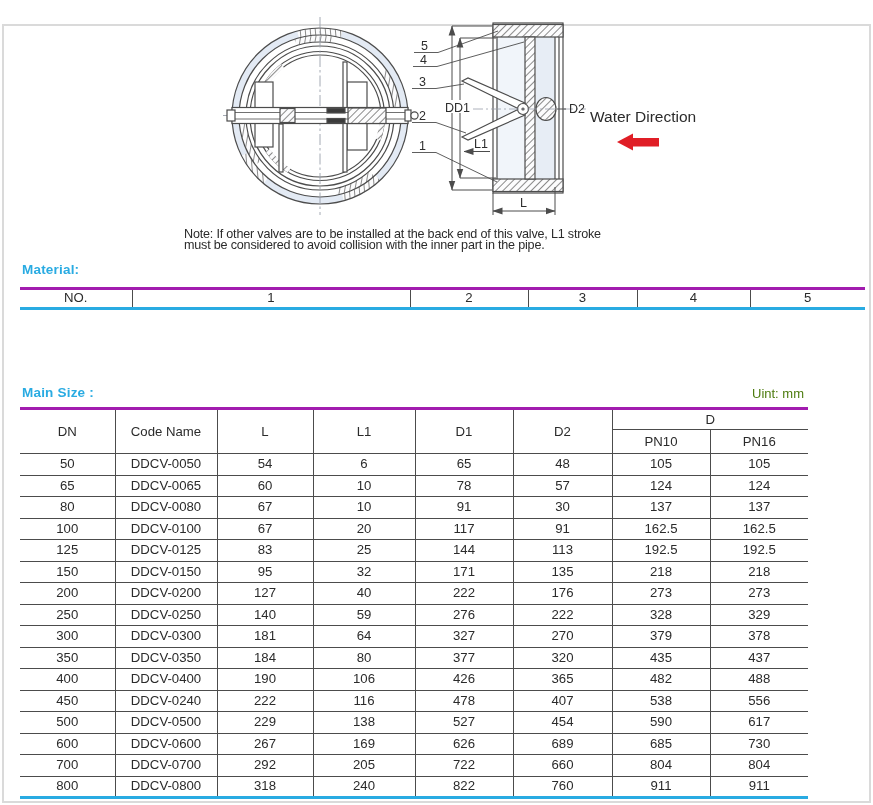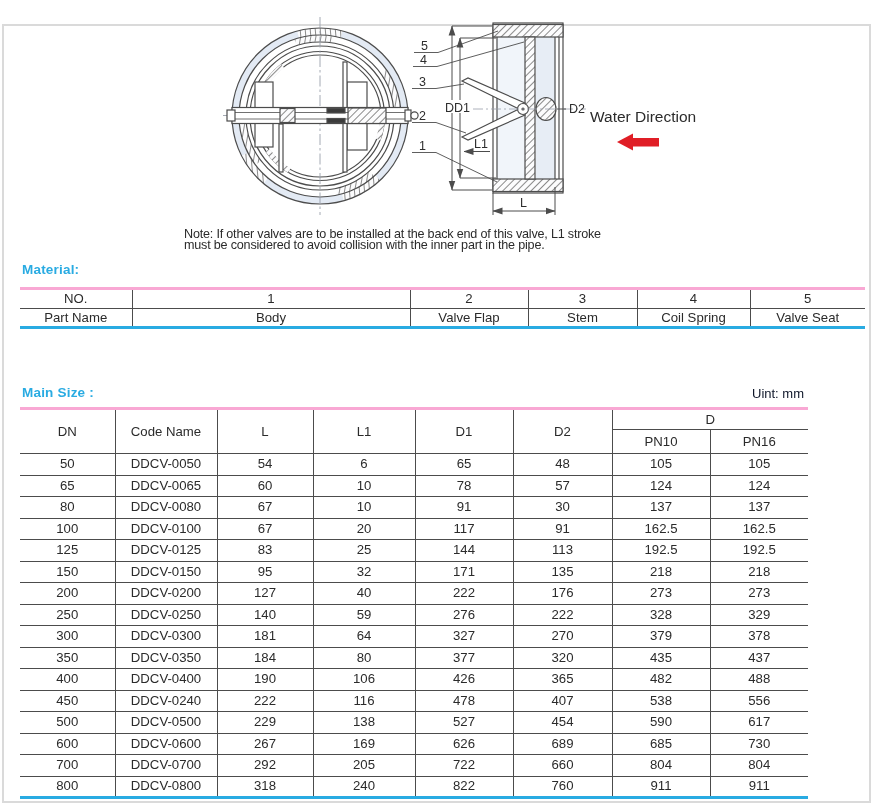--- a/index.html
+++ b/index.html
@@ -18,25 +18,25 @@
     font-size:12.6px; line-height:10.8px; letter-spacing:-0.2px;
     white-space:nowrap; color:#2b2b2b;
   }
   .heading {
     position:absolute; left:22px; font-size:13.5px; font-weight:bold;
     color:#29abe2; letter-spacing:0.2px;
   }
   .heading.material { top:262px; }
   .heading.mainsize { top:385px; }
   .unit {
-    position:absolute; left:752px; top:386px; font-size:13px; color:#0f172a;
+    position:absolute; left:752px; top:386px; font-size:13px; color:#4d7c0f;
   }
   table.tbl {
     position:absolute; border-collapse:collapse; table-layout:fixed;
-    border-top:3px solid #f9a8d4; border-bottom:3px solid #29abe2;
+    border-top:3px solid #a21caf; border-bottom:3px solid #29abe2;
     border-left:none; border-right:none;
   }
   .tbl td {
     border:1.5px solid #4c4c4c; text-align:center; vertical-align:middle;
     font-size:13.2px; padding:0; line-height:1.05; color:#2b2b2b;
     overflow:hidden; white-space:nowrap;
   }
   .tbl td:first-child { border-left:none; }
   .tbl tr td:last-child { border-right:none; }
   table.material { left:20px; top:287px; width:845px; }
@@ -181,28 +181,20 @@
   </colgroup>
   <tbody>
     <tr>
       <td>NO.</td>
       <td colspan="2">1</td>
       <td>2</td>
       <td>3</td>
       <td>4</td>
       <td>5</td>
     </tr>
-    <tr>
-      <td>Part Name</td>
-      <td colspan="2">Body</td>
-      <td>Valve Flap</td>
-      <td>Stem</td>
-      <td>Coil Spring</td>
-      <td>Valve Seat</td>
-    </tr>
   </tbody>
 </table>
 
 <div class="heading mainsize">Main Size :</div>
 <div class="unit">Uint: mm</div>
 
 <table class="tbl sizes">
   <colgroup>
     <col style="width:95px">
       <col style="width:102px">

